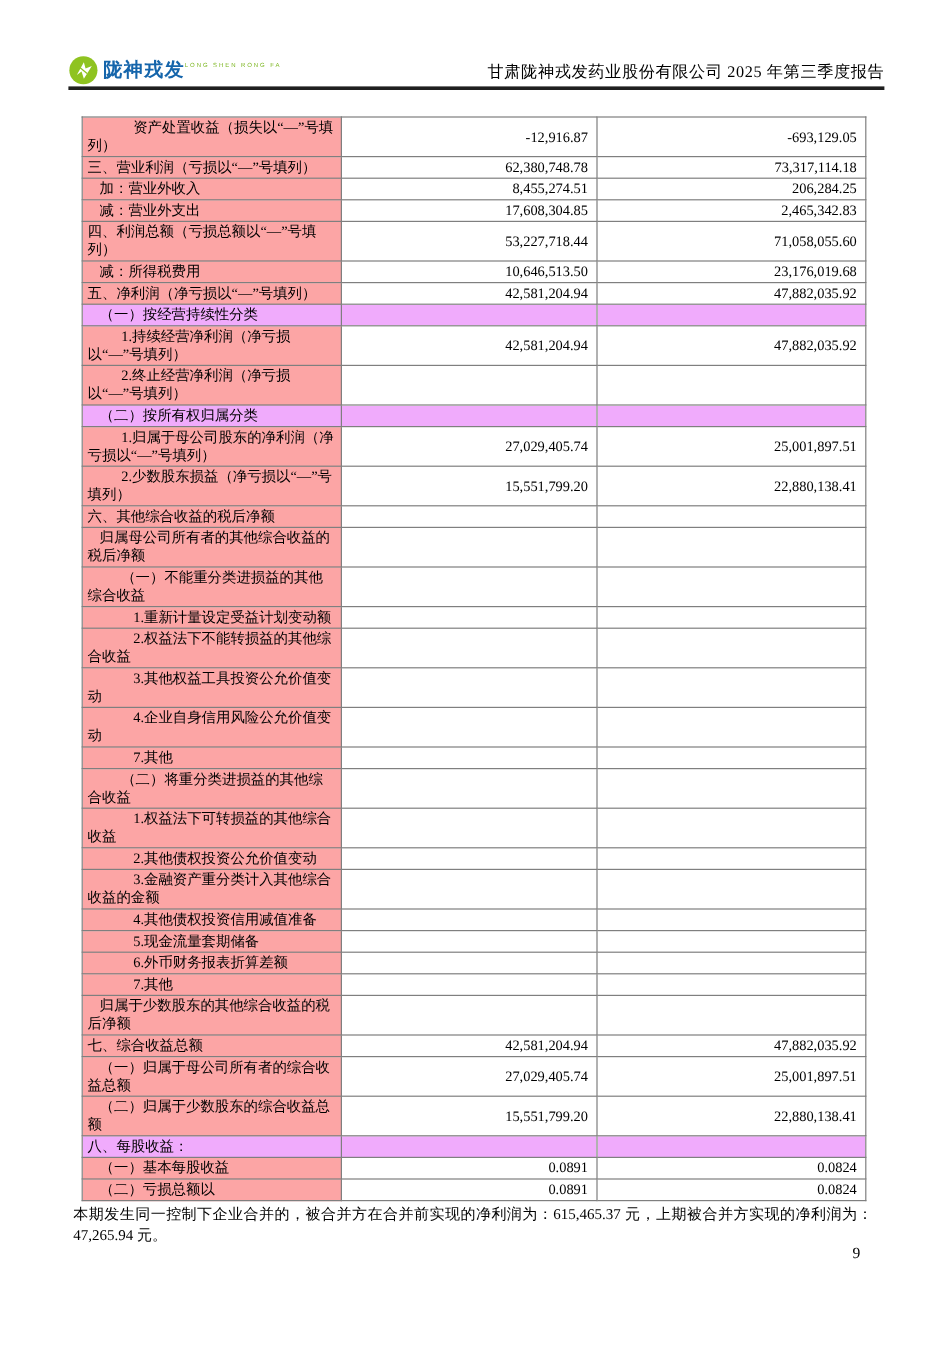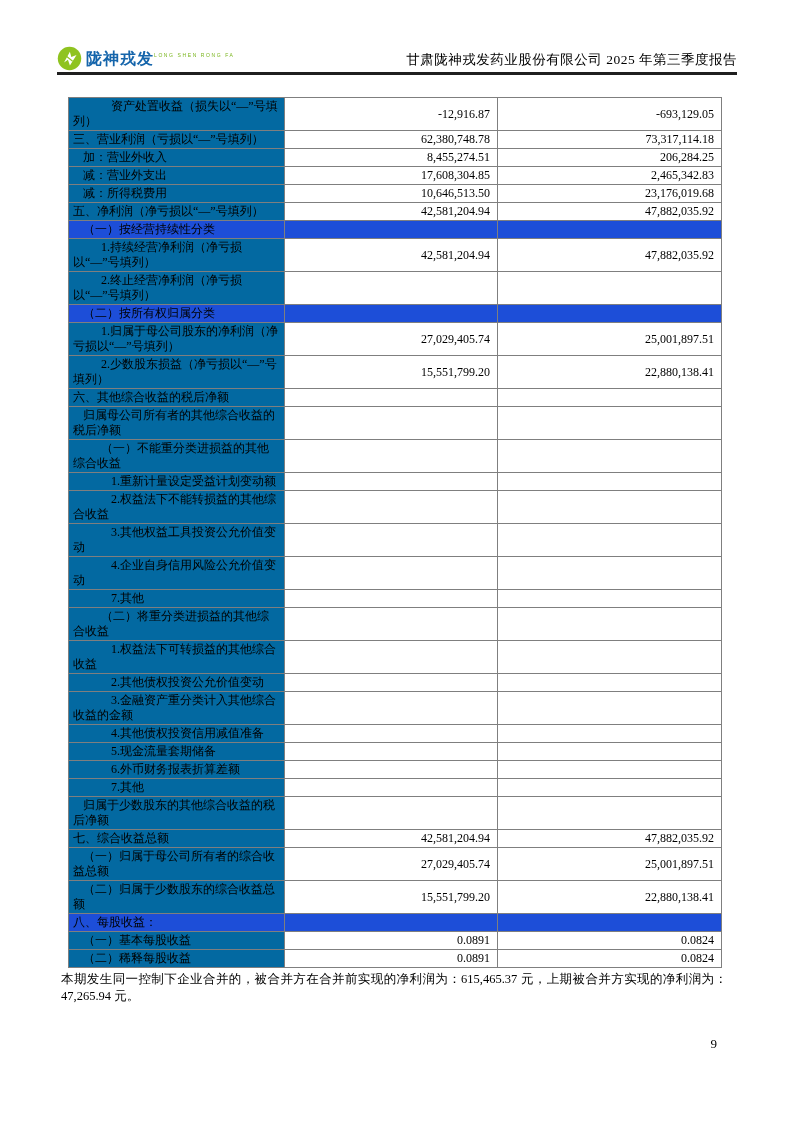--- a/index.html
+++ b/index.html
@@ -50,22 +50,22 @@
     table-layout: fixed;
     font-size: 12px;
   }
   td {
     border: 1px solid #7f7f7f;
     line-height: 15px;
     padding: 1px 4px;
     vertical-align: middle;
     word-break: break-all;
   }
-  td.label { background: #0369a1; }
-  tr.shaded td { background: #1d4ed8; }
+  td.label { background: #fca5a5; }
+  tr.shaded td { background: #f0abfc; }
   td.num { text-align: right; padding-right: 7px; white-space: nowrap; overflow: hidden; }
   .i0 { text-indent: 0; }
   .i1 { text-indent: 10px; margin-left: 13px; }
   .i2 { text-indent: 28px; font-family: Liberation Serif, serif; }
   .i3 { text-indent: 38px; }
   
   .footnote {
     margin: 3px 0 0 4px;
     width: 666px;
     font-size: 12.5px;
@@ -122,20 +122,25 @@
             <td class="label i1">加：营业外收入</td>
             <td class="num">8,455,274.51</td>
             <td class="num">206,284.25</td>
           </tr>
           <tr>
             <td class="label i1">减：营业外支出</td>
             <td class="num">17,608,304.85</td>
             <td class="num">2,465,342.83</td>
           </tr>
           <tr>
+            <td class="label i0">四、利润总额（亏损总额以“—”号填列）</td>
+            <td class="num">53,227,718.44</td>
+            <td class="num">71,058,055.60</td>
+          </tr>
+          <tr>
             <td class="label i1">减：所得税费用</td>
             <td class="num">10,646,513.50</td>
             <td class="num">23,176,019.68</td>
           </tr>
           <tr>
             <td class="label i0">五、净利润（净亏损以“—”号填列）</td>
             <td class="num">42,581,204.94</td>
             <td class="num">47,882,035.92</td>
           </tr>
           <tr class="shaded">
@@ -272,21 +277,21 @@
             <td class="label i0">八、每股收益：</td>
             <td class="num"></td>
             <td class="num"></td>
           </tr>
           <tr>
             <td class="label i1">（一）基本每股收益</td>
             <td class="num">0.0891</td>
             <td class="num">0.0824</td>
           </tr>
           <tr>
-            <td class="label i1">（二）稀释每股收益</td>
+            <td class="label i1">（二）亏损总额以</td>
             <td class="num">0.0891</td>
             <td class="num">0.0824</td>
           </tr>
         </tbody>
     </table>
   </div>
 
   <div class="footnote">本期发生同一控制下企业合并的，被合并方在合并前实现的净利润为：615,465.37 元，上期被合并方实现的净利润为：47,265.94 元。</div>
 
   <div class="page-number">9</div>

